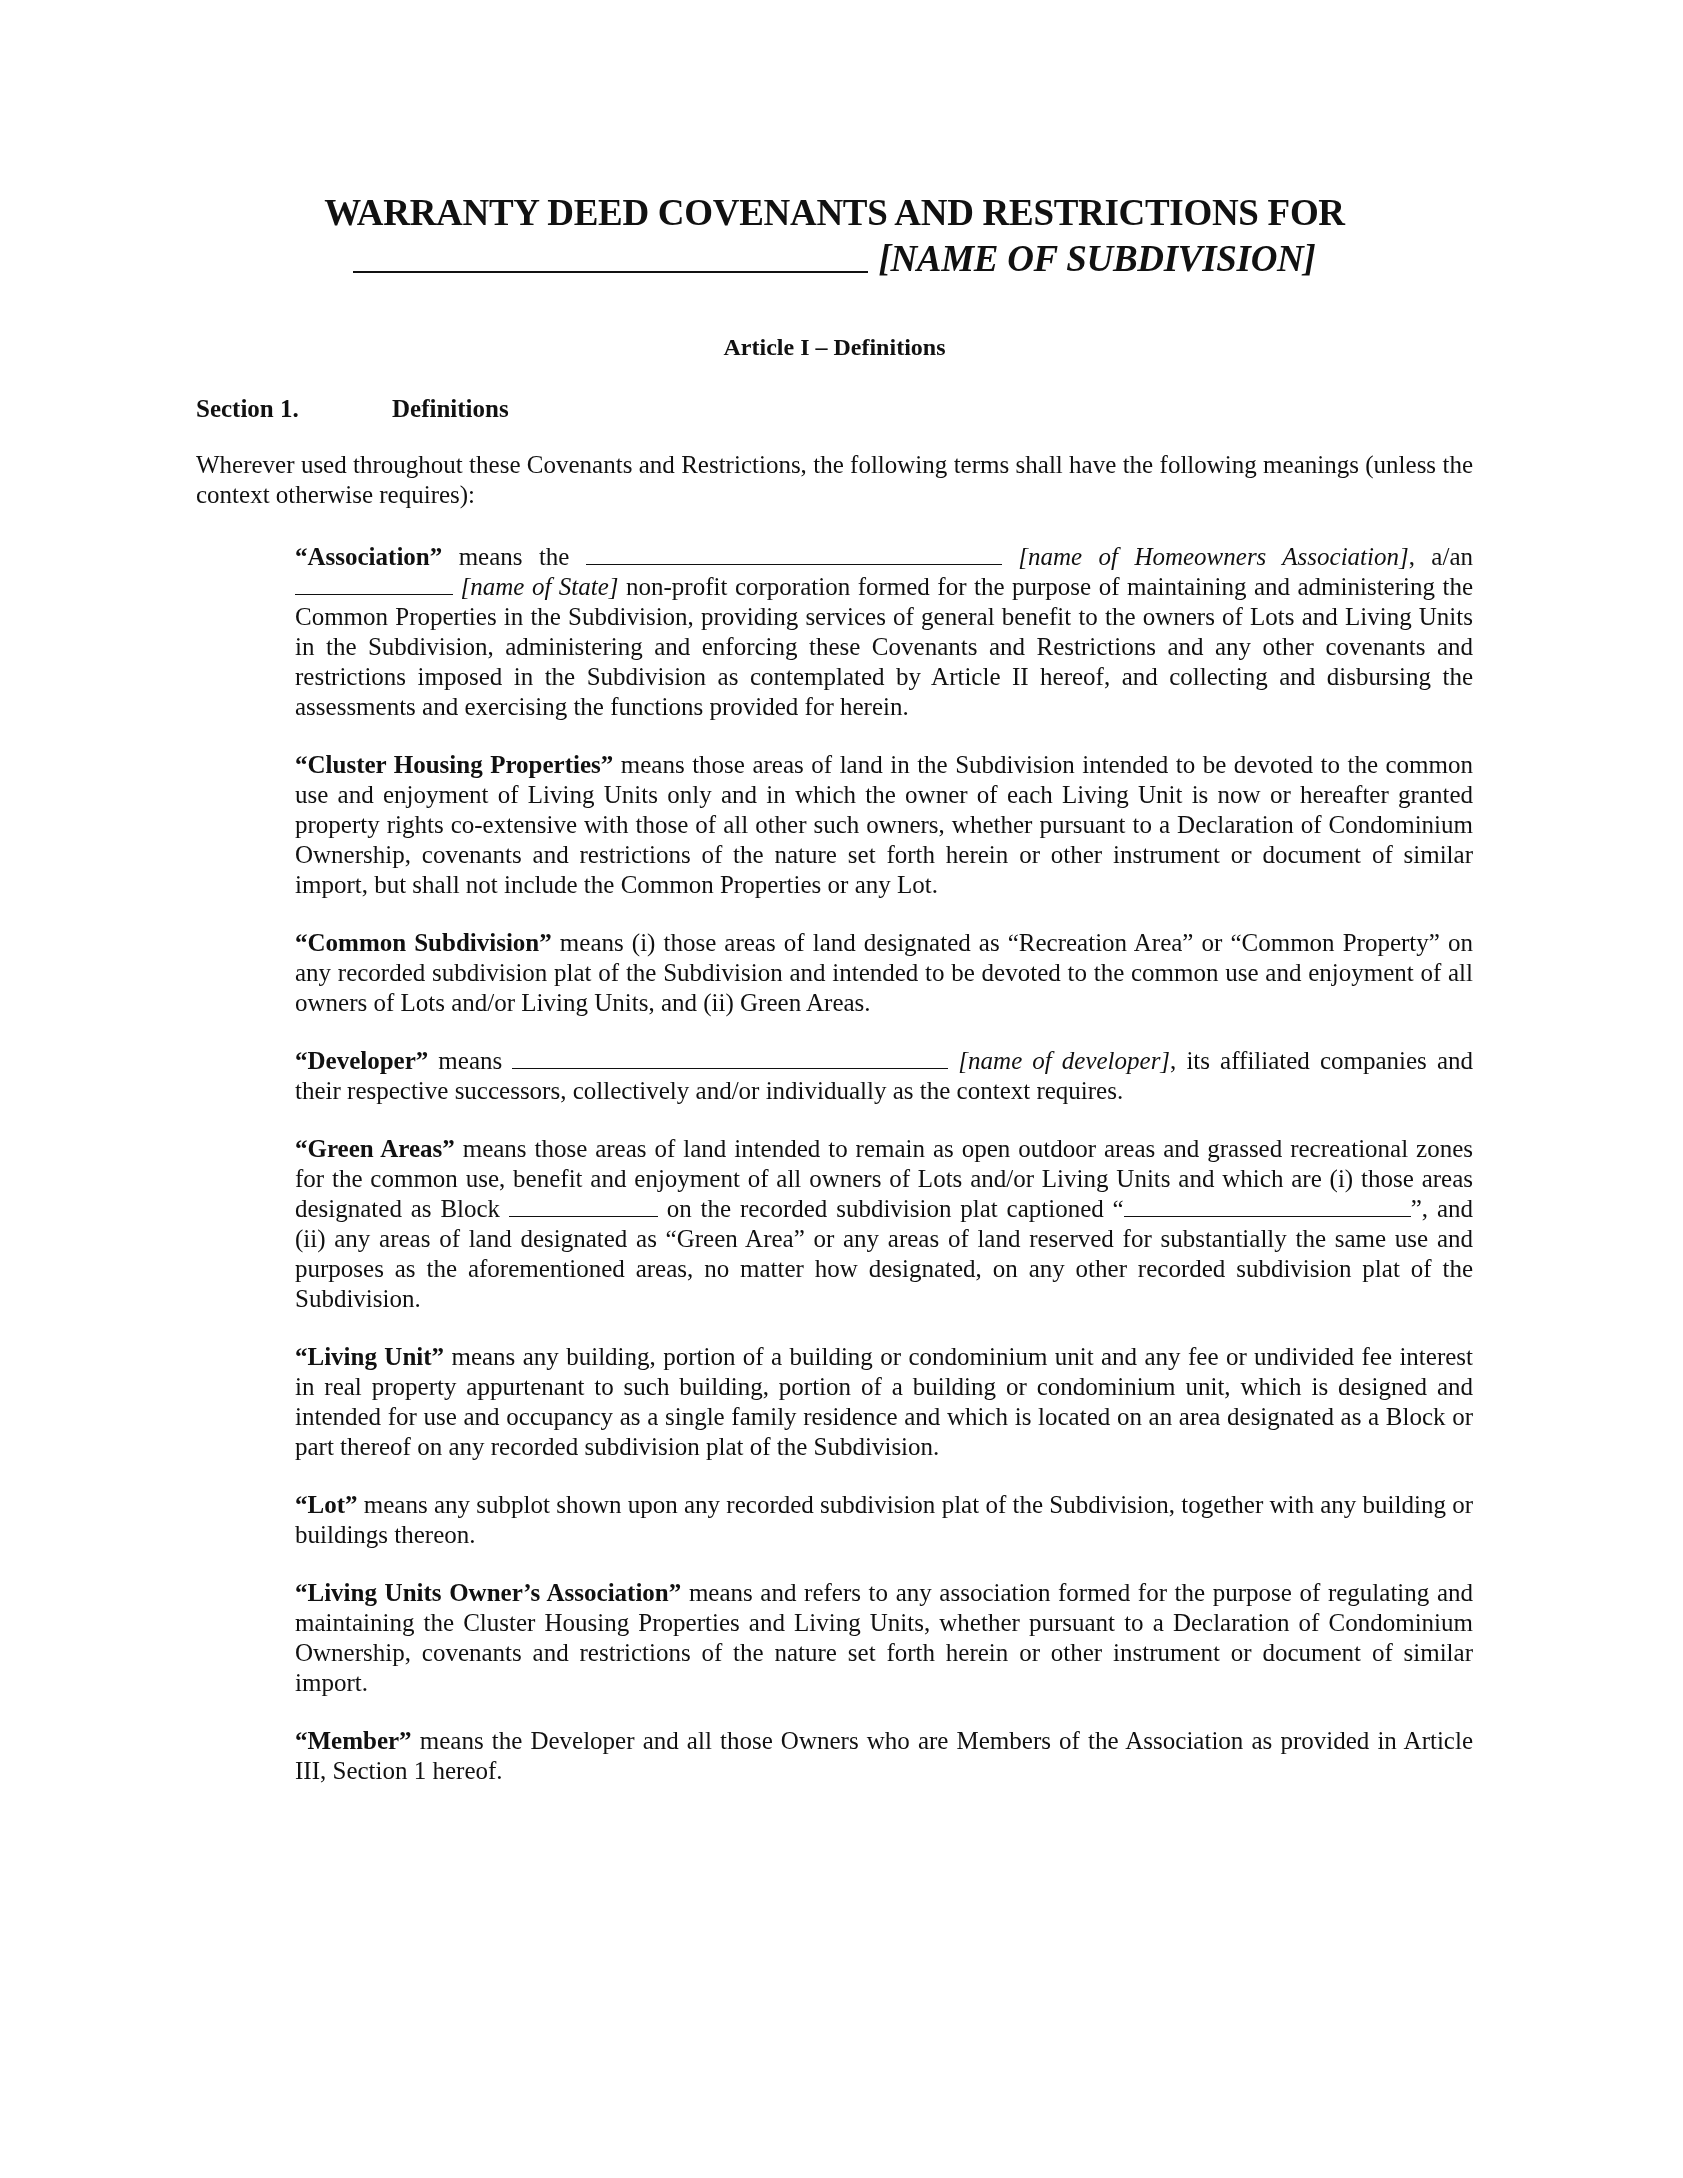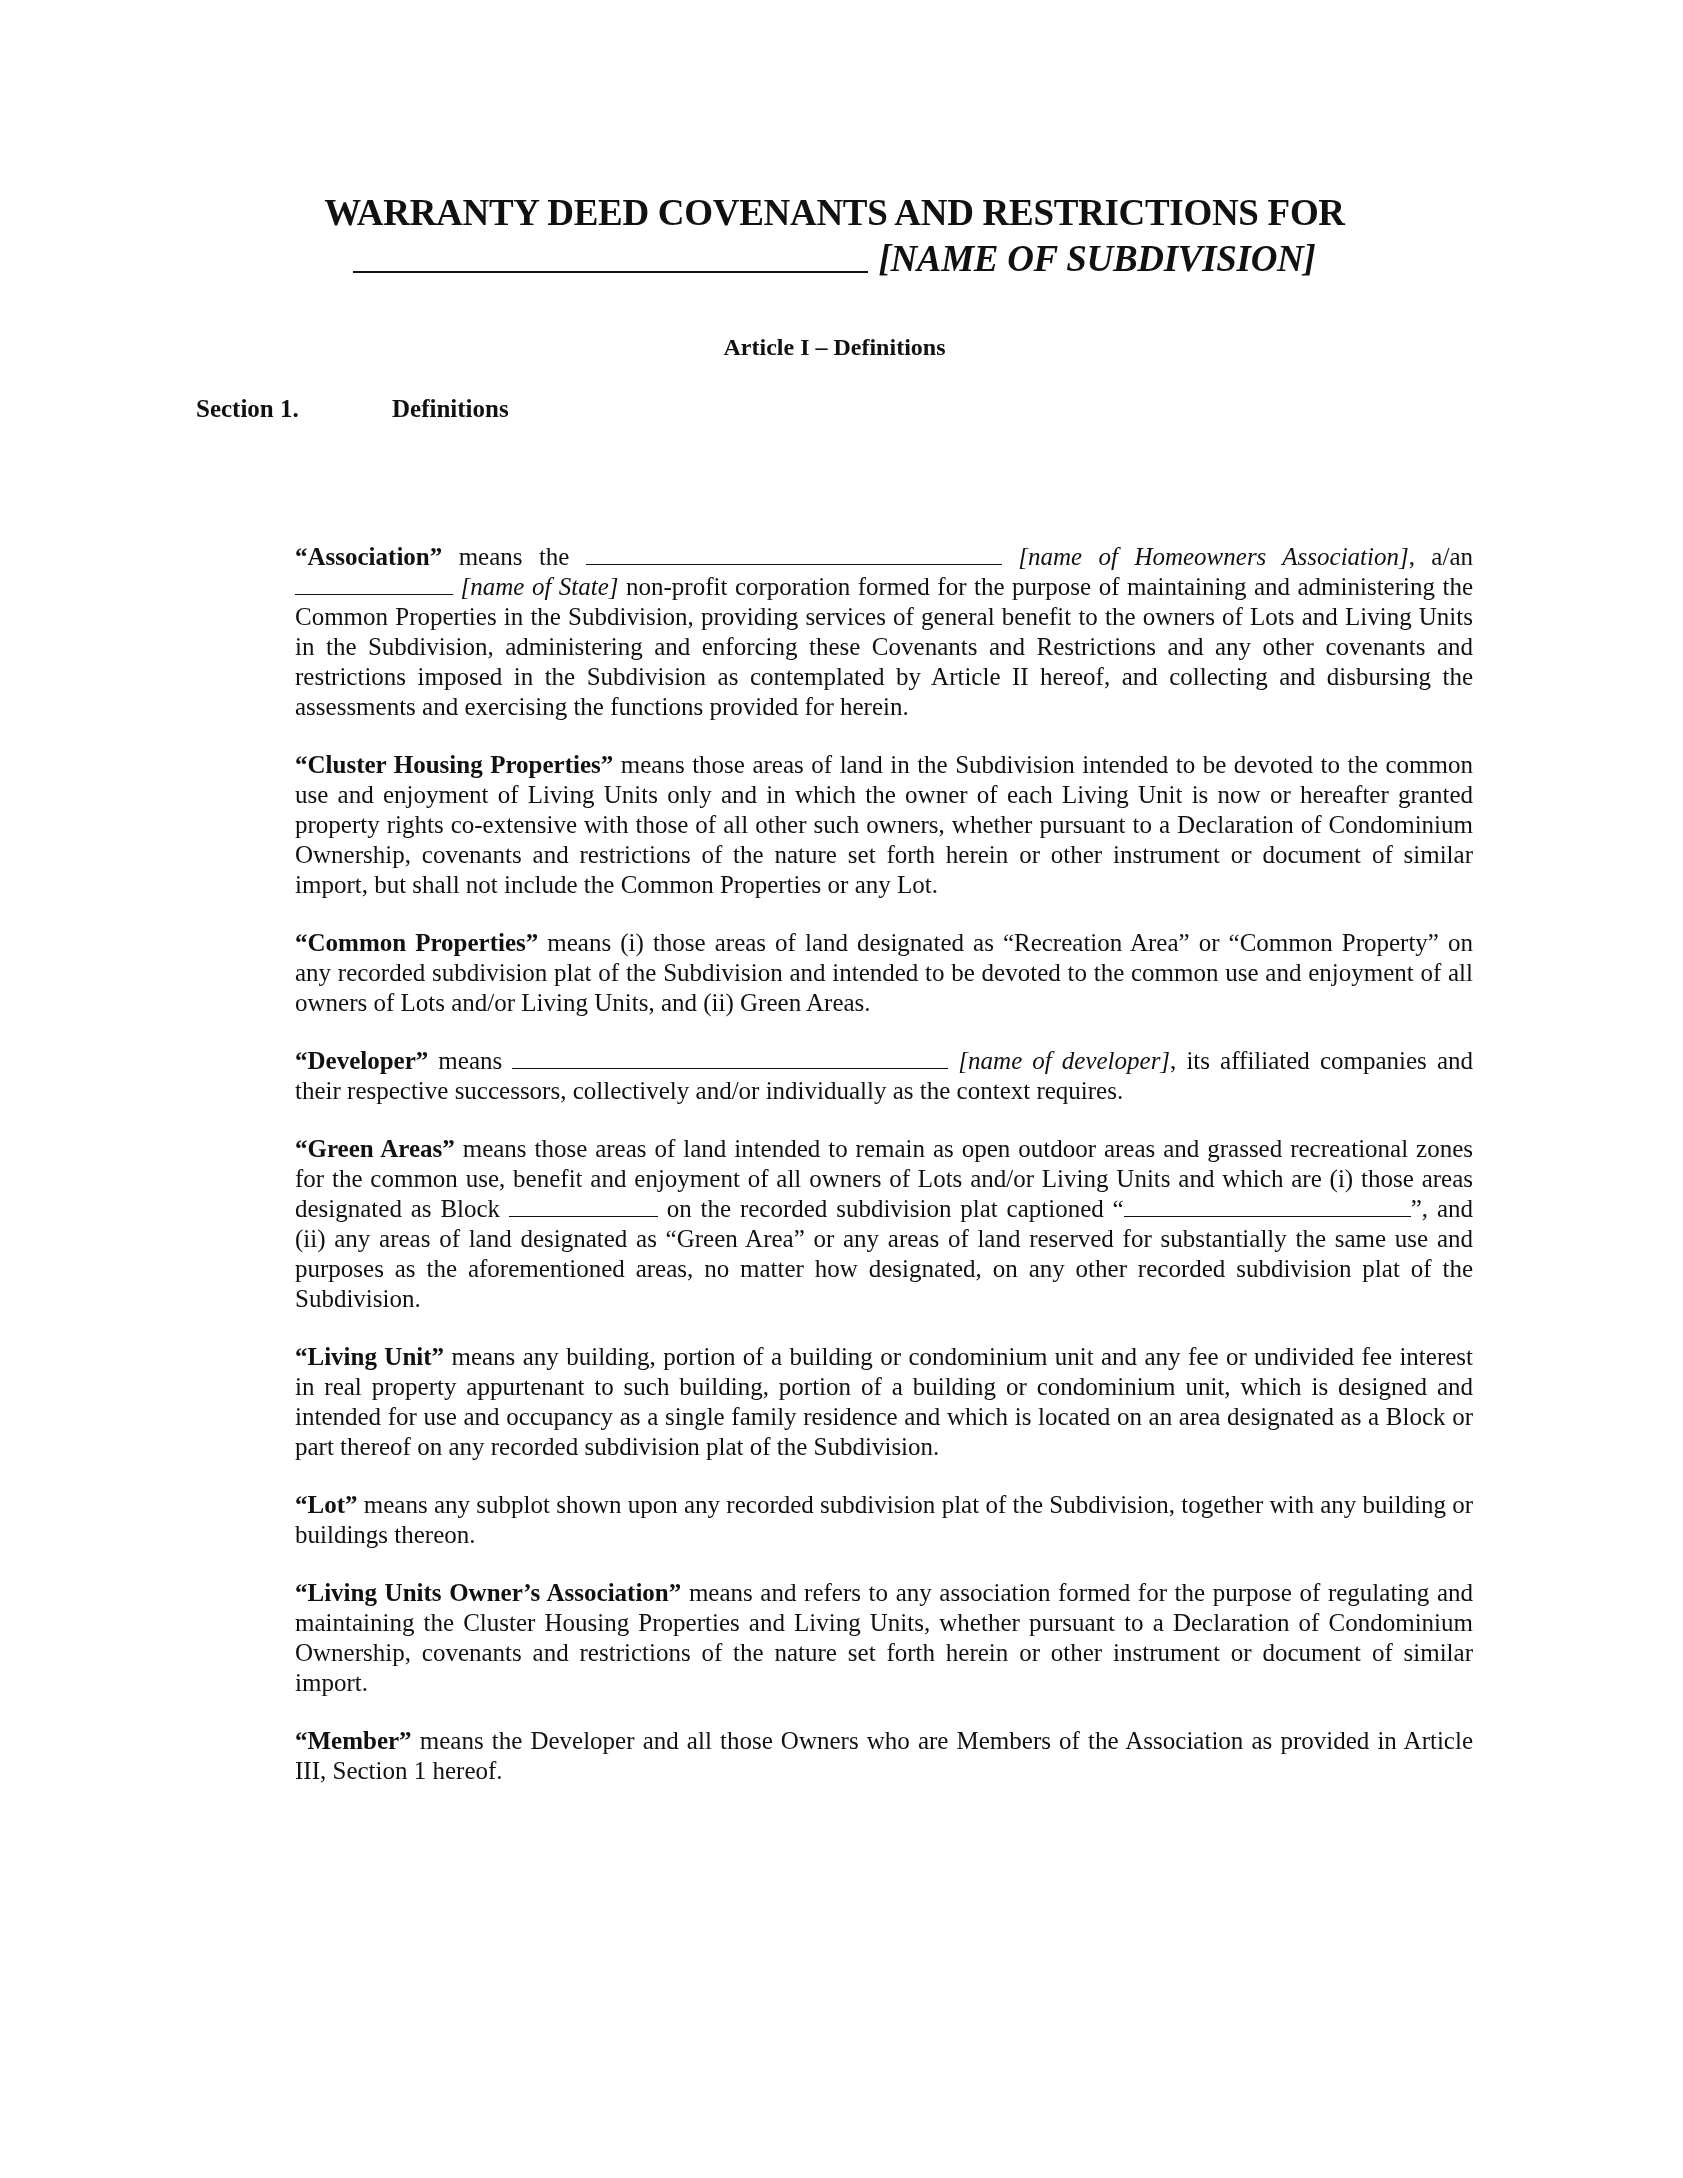--- a/index.html
+++ b/index.html
@@ -38,28 +38,29 @@
       <span class="blank"></span><i>[NAME OF SUBDIVISION]</i>
     </span>
   </div>
 
   <div class="article">Article I – Definitions</div>
 
   <div class="section">
     <span class="num">Section 1.</span><span>Definitions</span>
   </div>
 
+  <p class="intro" style="margin:0;">Wherever used throughout these Covenants and Restrictions, the following terms shall have the following meanings (unless the context otherwise requires):</p>
 
   <div class="defs">
 
     <p class="def"><b>“Association”</b><span> means the </span><span class="blank b-assoc"></span> <i>[name of Homeowners Association]</i><span>, a/an </span><span class="blank b-state"></span> <i>[name of State]</i><span> non-profit corporation formed for the purpose of maintaining and administering the Common Properties in the Subdivision, providing services of general benefit to the owners of Lots and Living Units in the Subdivision, administering and enforcing these Covenants and Restrictions and any other covenants and restrictions imposed in the Subdivision as contemplated by Article II hereof, and collecting and disbursing the assessments and exercising the functions provided for herein.</span></p>
 
     <p class="def"><b>“Cluster Housing Properties”</b><span> means those areas of land in the Subdivision intended to be devoted to the common use and enjoyment of Living Units only and in which the owner of each Living Unit is now or hereafter granted property rights co-extensive with those of all other such owners, whether pursuant to a Declaration of Condominium Ownership, covenants and restrictions of the nature set forth herein or other instrument or document of similar import, but shall not include the Common Properties or any Lot.</span></p>
 
-    <p class="def"><b>“Common Properties”</b><span> means (i) those areas of land designated as “Recreation Area” or “Common Property” on any recorded subdivision plat of the Subdivision and intended to be devoted to the common use and enjoyment of all owners of Lots and/or Living Units, and (ii) Green Areas.</span></p>
+    <p class="def"><b>“Common Subdivision”</b><span> means (i) those areas of land designated as “Recreation Area” or “Common Property” on any recorded subdivision plat of the Subdivision and intended to be devoted to the common use and enjoyment of all owners of Lots and/or Living Units, and (ii) Green Areas.</span></p>
 
     <p class="def"><b>“Developer”</b><span> means </span><span class="blank b-dev"></span> <i>[name of developer]</i><span>, its affiliated companies and their respective successors, collectively and/or individually as the context requires.</span></p>
 
     <p class="def"><b>“Green Areas”</b><span> means those areas of land intended to remain as open outdoor areas and grassed recreational zones for the common use, benefit and enjoyment of all owners of Lots and/or Living Units and which are (i) those areas designated as Block </span><span class="blank b-block"></span><span> on the recorded subdivision plat captioned “</span><span class="blank b-plat"></span><span>”, and (ii) any areas of land designated as “Green Area” or any areas of land reserved for substantially the same use and purposes as the aforementioned areas, no matter how designated, on any other recorded subdivision plat of the Subdivision.</span></p>
 
     <p class="def"><b>“Living Unit”</b><span> means any building, portion of a building or condominium unit and any fee or undivided fee interest in real property appurtenant to such building, portion of a building or condominium unit, which is designed and intended for use and occupancy as a single family residence and which is located on an area designated as a Block or part thereof on any recorded subdivision plat of the Subdivision.</span></p>
 
     <p class="def"><b>“Lot”</b><span> means any subplot shown upon any recorded subdivision plat of the Subdivision, together with any building or buildings thereon.</span></p>
 
     <p class="def"><b>“Living Units Owner’s Association”</b><span> means and refers to any association formed for the purpose of regulating and maintaining the Cluster Housing Properties and Living Units, whether pursuant to a Declaration of Condominium Ownership, covenants and restrictions of the nature set forth herein or other instrument or document of similar import.</span></p>

